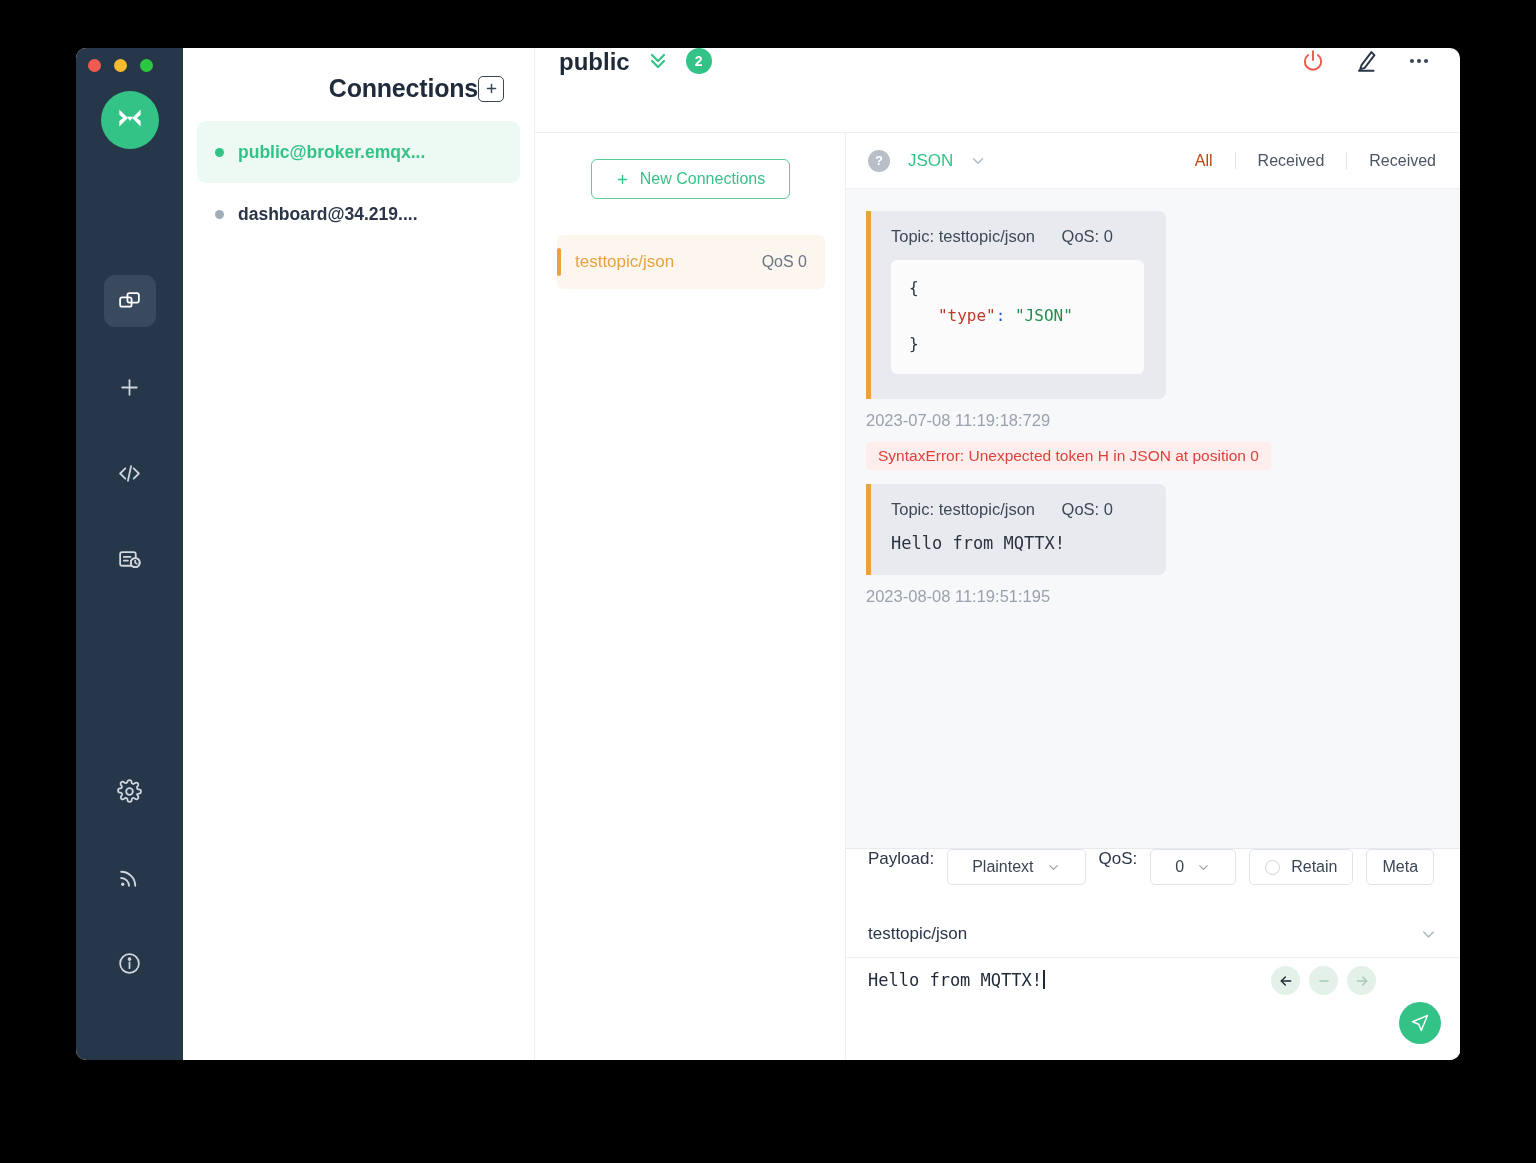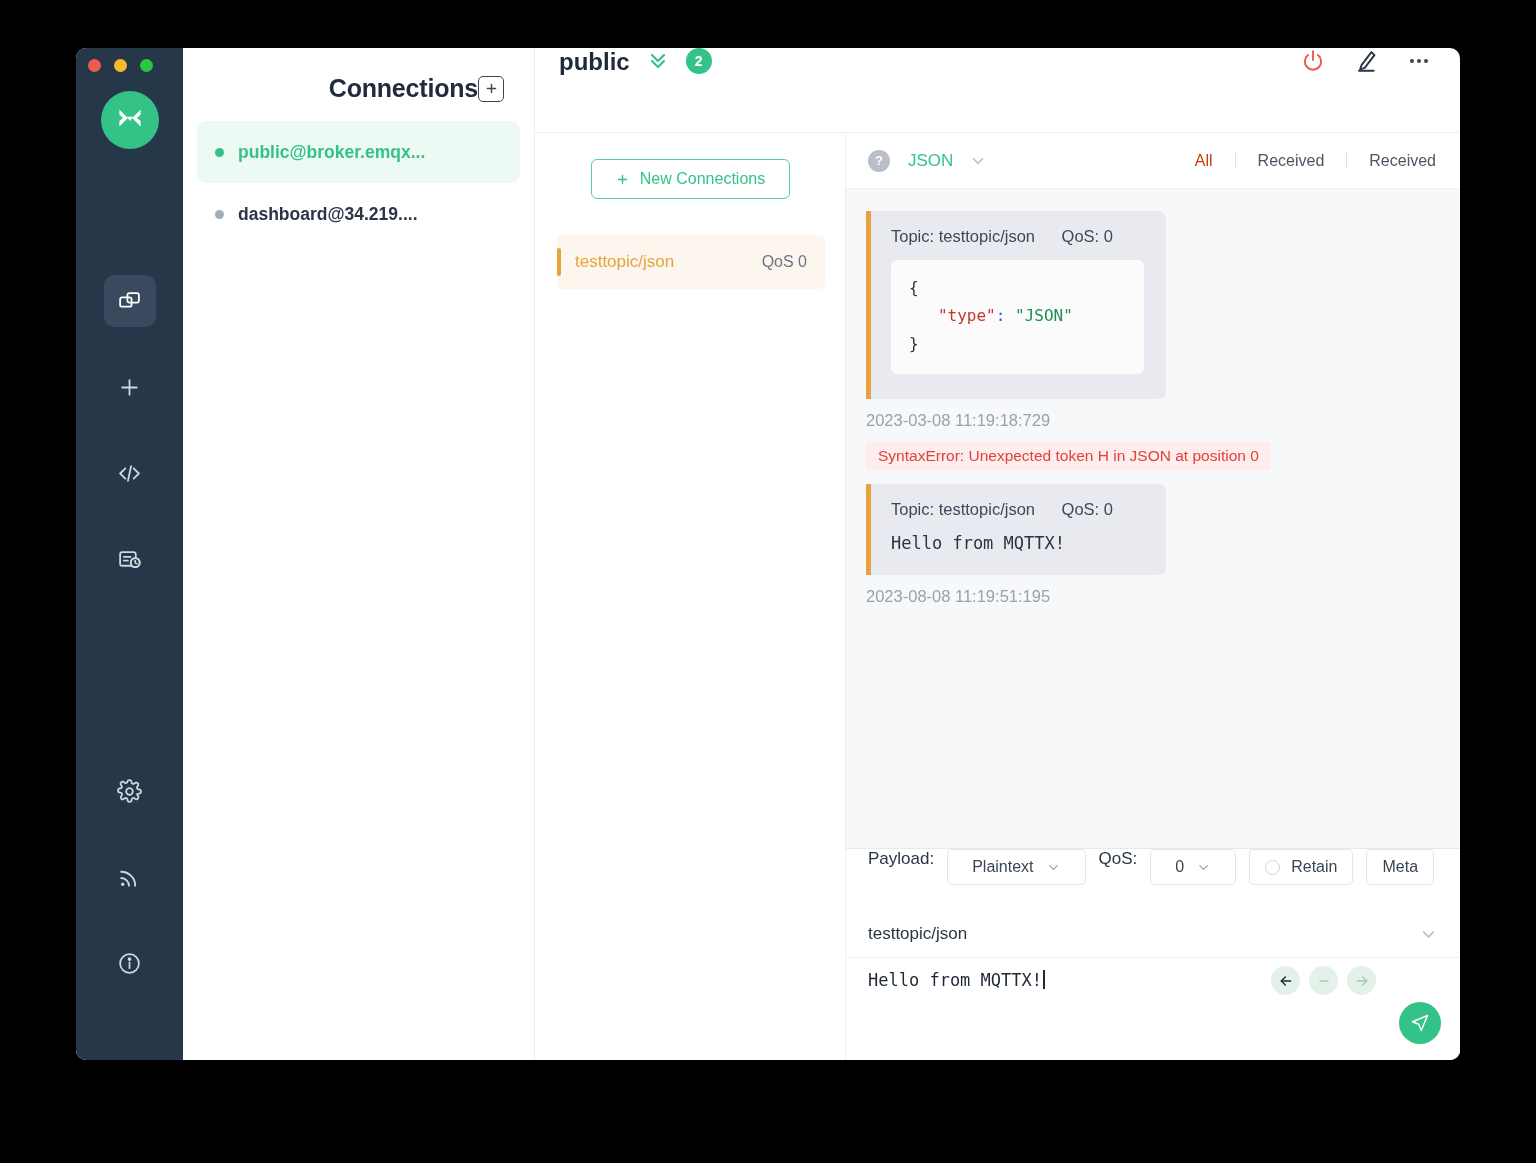--- a/index.html
+++ b/index.html
@@ -452,21 +452,21 @@
           <div class="msg-group">
             <div class="msg-bubble">
               <div class="msg-meta">
                 <span>Topic: testtopic/json</span>
                 <span class="qos">QoS: 0</span>
               </div>
               <div class="msg-code"><span>{</span>
    <span class="tok-key">"type"</span><span class="tok-colon">:</span> <span class="tok-str">"JSON"</span>
 <span>}</span></div>
             </div>
-            <div class="msg-time">2023-03-08 11:19:18:729</div>
+            <div class="msg-time">2023-07-08 11:19:18:729</div>
             <div class="msg-error">SyntaxError: Unexpected token H in JSON at position 0</div>
           </div>
 
           <div class="msg-group" style="margin-top:14px;">
             <div class="msg-bubble" style="padding-bottom:22px;">
               <div class="msg-meta">
                 <span>Topic: testtopic/json</span>
                 <span class="qos">QoS: 0</span>
               </div>
               <div class="msg-plain">Hello from MQTTX!</div>

